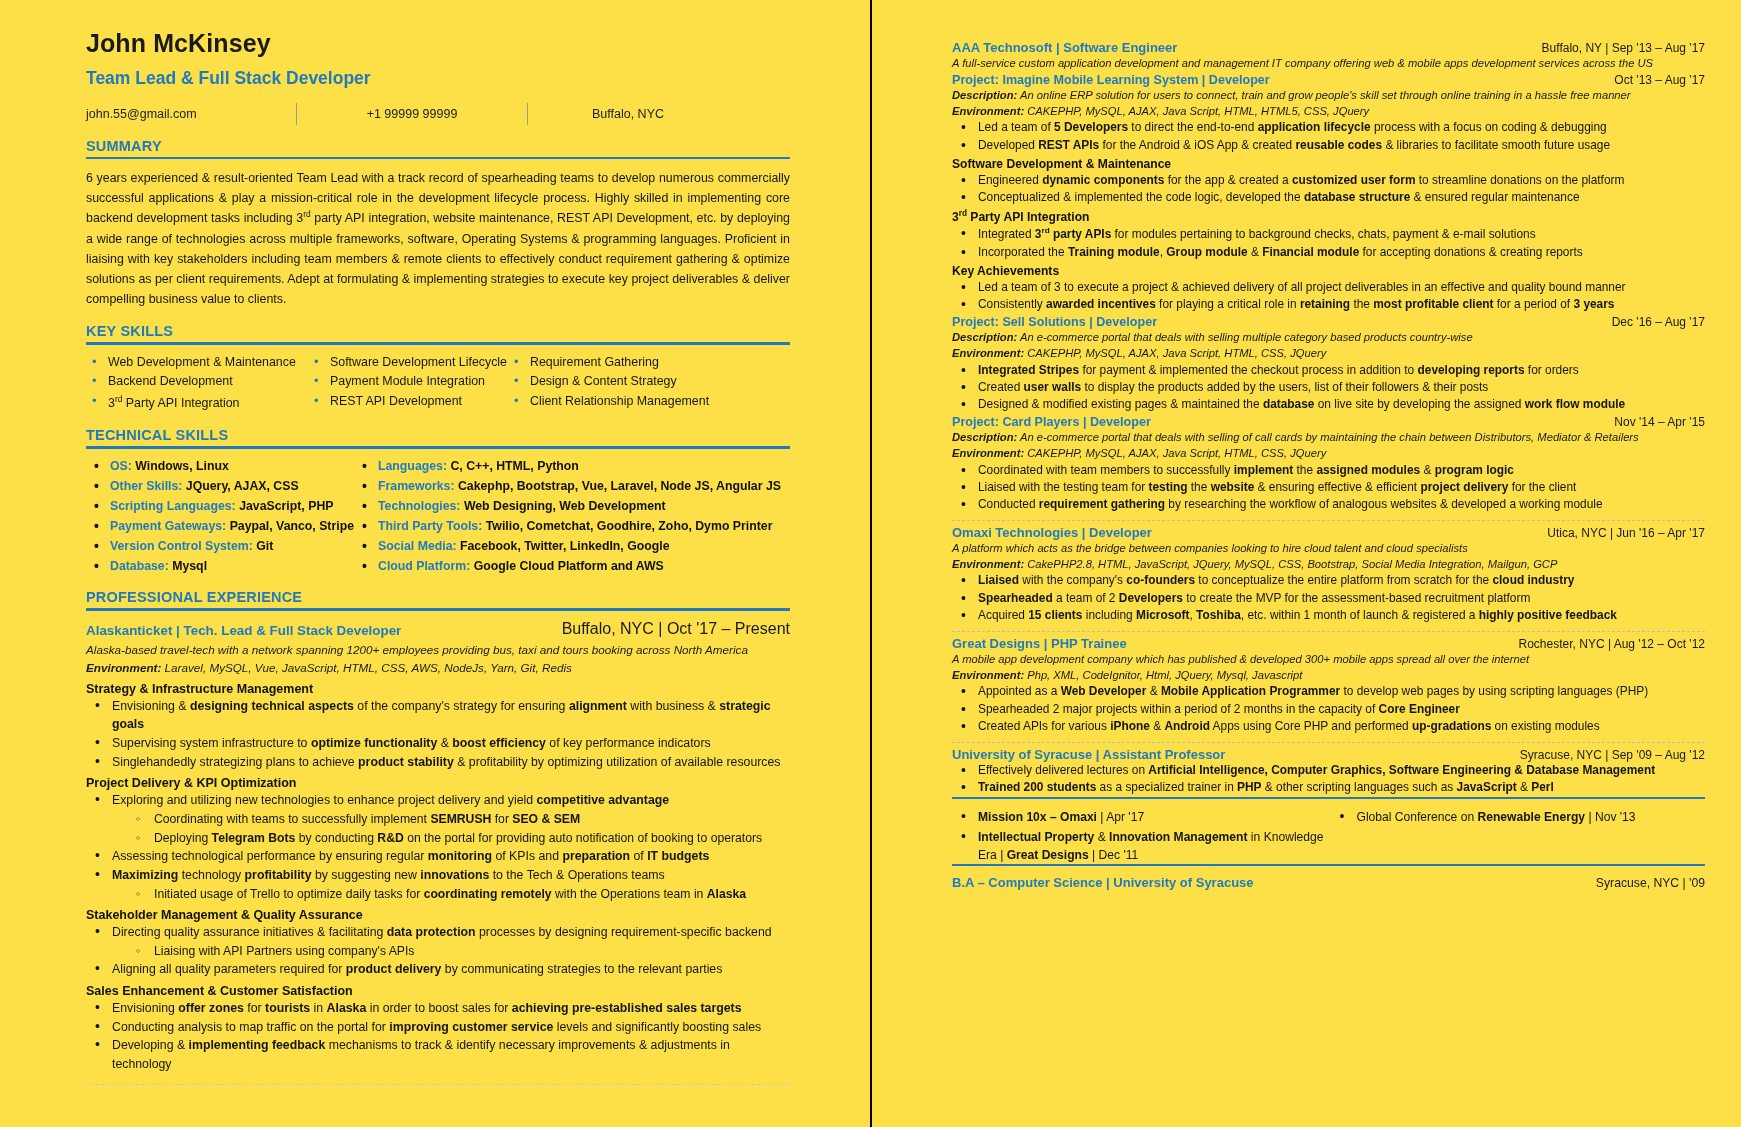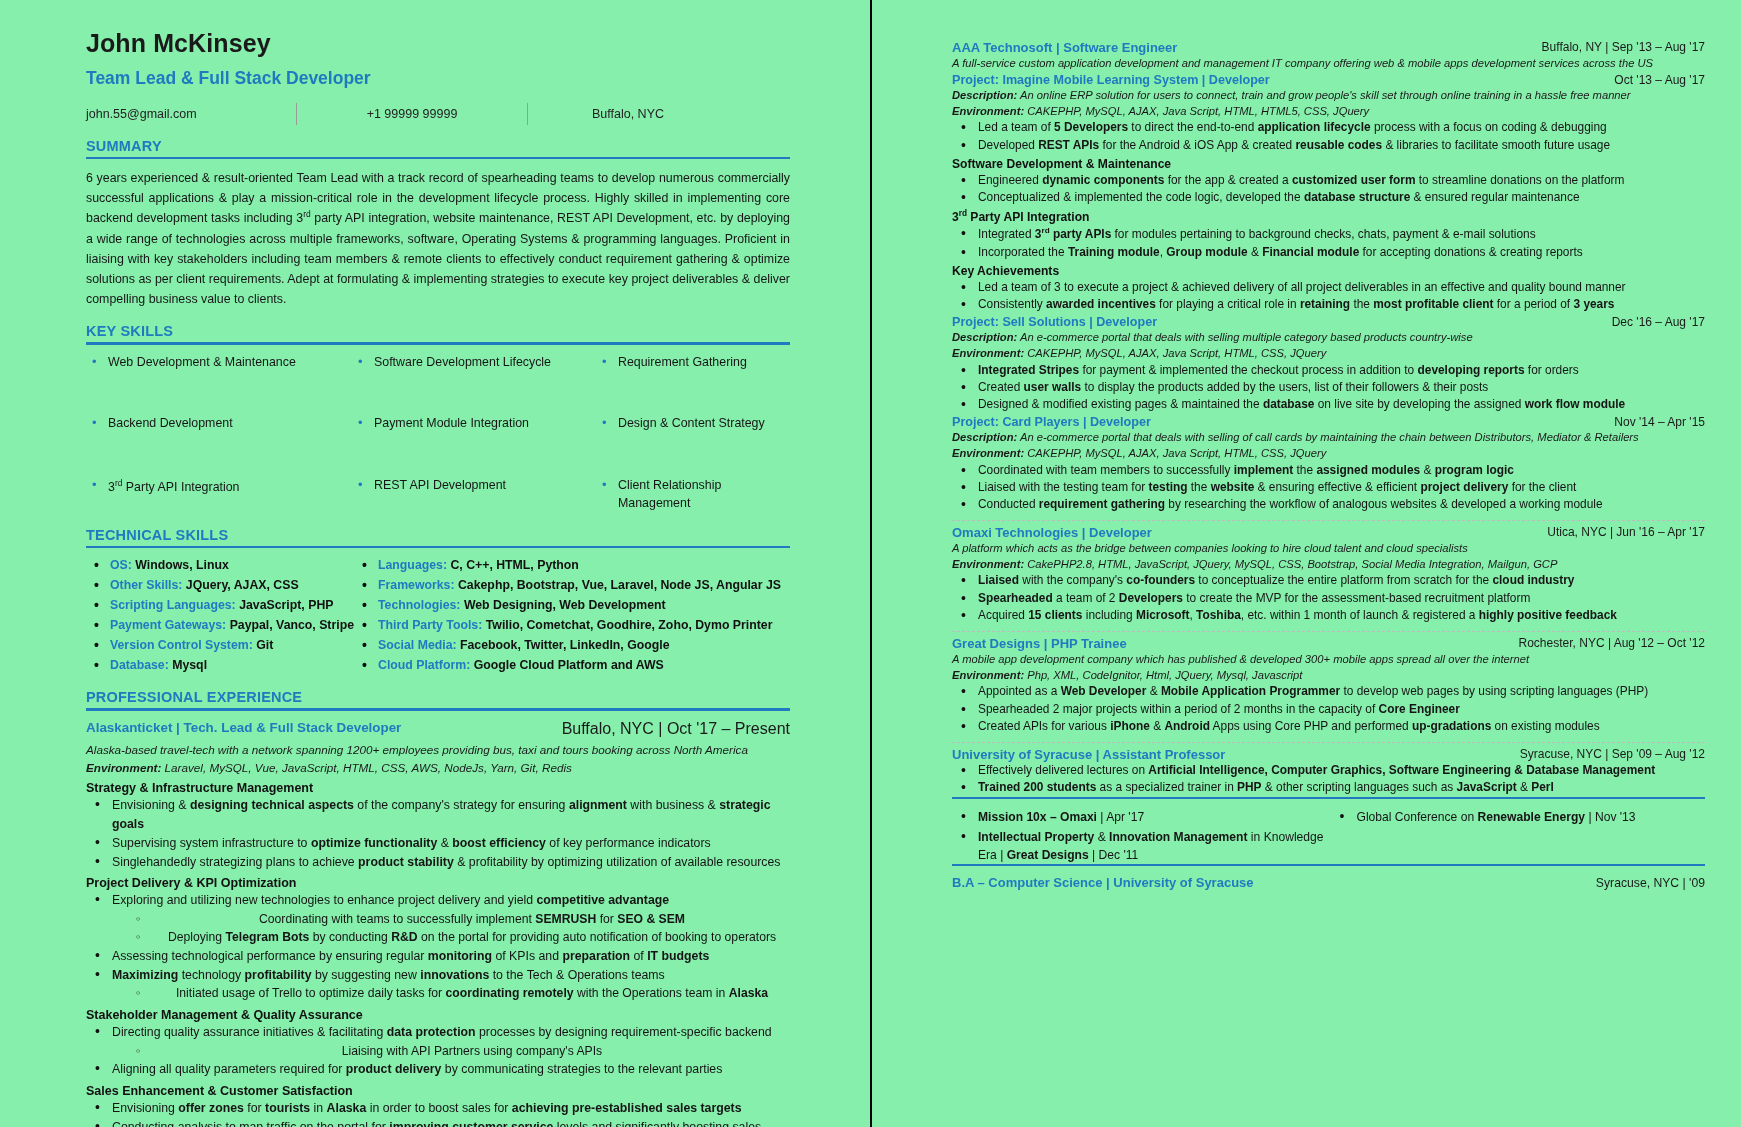--- a/index.html
+++ b/index.html
@@ -13,21 +13,21 @@
     height: 1127px;
     font-family: "Liberation Sans", sans-serif;
     color: #1a1a1a;
     overflow: hidden;
   }
   .page {
     position: relative;
     width: 1741px;
     height: 1127px;
     display: flex;
-    background: #86efac;
+    background: #fde047;
   }
   .col-left {
     width: 870px;
     padding: 30px 80px 10px 86px;
     position: relative;
   }
   .divider-vert {
     position: absolute;
     left: 870px;
     top: 0;
@@ -101,21 +101,20 @@
   }
   sup { font-size: 0.68em; vertical-align: super; }
 
   
   .skills-grid {
     display: grid;
     grid-template-columns: 222px 200px 1fr;
     column-gap: 0;
     row-gap: 2px;
     padding-left: 4px;
-    gap: 44px;
   }
   .sk {
     font-size: 12.4px;
     color: #161616;
     position: relative;
     padding-left: 18px;
     line-height: 1.44;
   }
   .sk::before {
     content: "\2022";
@@ -150,21 +149,21 @@
     top: -2px;
     font-size: 14px;
   }
   .tk .lbl { color: #1f7ac0; font-weight: bold; }
   .tk .val { color: #111; font-weight: bold; }
 
   
   .job-head {
     display: flex;
     justify-content: space-between;
-    align-items: flex-start;
+    align-items: flex-end;
     margin-top: 2px;
   }
   .job-title {
     font-size: 13.4px;
     font-weight: bold;
     color: #1f7ac0;
   }
   .job-meta {
     font-size: 16px;
     color: #1a1a1a;
@@ -209,21 +208,20 @@
     position: absolute;
     left: 3px;
     top: -2px;
     font-size: 14px;
     color: #111;
   }
   ul.b ul.c {
     list-style: none;
     margin: 0;
     padding: 0 0 0 22px;
-    text-align: center;
   }
   ul.b ul.c > li {
     font-size: 12.2px;
     line-height: 1.52;
     position: relative;
     padding-left: 20px;
     color: #151515;
   }
   ul.b ul.c > li::before {
     content: "\25E6";

